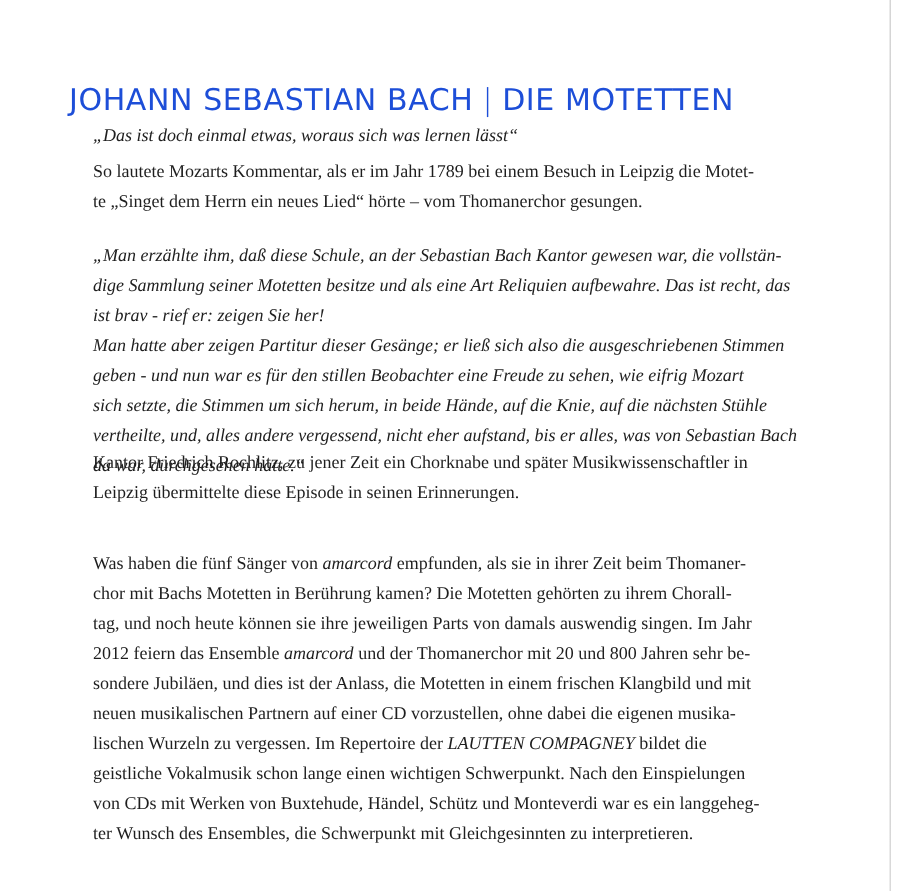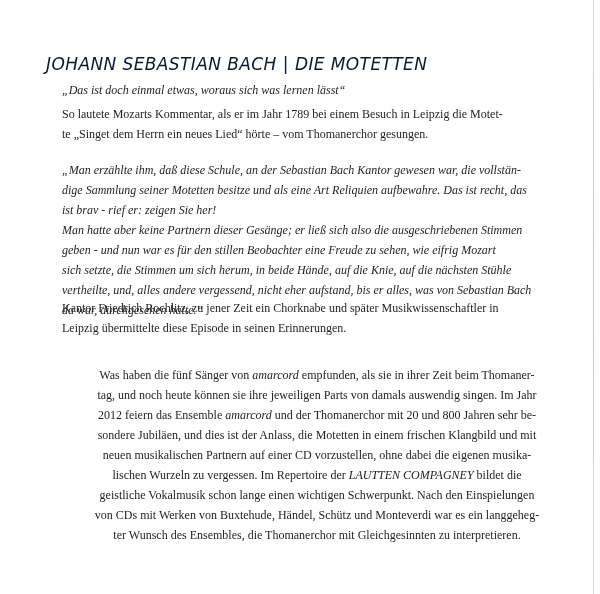--- a/index.html
+++ b/index.html
@@ -8,31 +8,31 @@
       color: #1e1e1e; font-family: "Liberation Serif", "DejaVu Serif", serif;
     }
     .edge {
       position: absolute; left: 593px; top: 0; width: 1px; height: 594px;
       background: linear-gradient(to bottom, #d6d6d6, #c9c9c9 50%, #dadada);
     }
     .page { position: absolute; left: 46px; top: 0; width: 510px; }
     .title {
       position: absolute; top: 54px; left: 0;
       font-family: "DejaVu Sans", "Liberation Sans", sans-serif;
-      font-size: 17px; letter-spacing: 0.4px; color: #0f172a; white-space: nowrap; font-style: italic;
+      font-size: 20px; letter-spacing: 0.4px; color: #1d4ed8; white-space: nowrap;
     }
     .title .sep { padding: 0 6px; font-weight: 300; }
     .p { position: absolute; left: 16px; width: 510px; font-size: 12px; line-height: 20px; margin: 0; }
     .line { display: block; white-space: nowrap; }
     .it { font-style: italic; }
     .motto { top: 80px; }
     .intro { top: 104px; }
     .quote { top: 160px; font-style: italic; }
     .source { top: 298px; }
-    .body2 { top: 365px; text-align: center; }
+    .body2 { top: 365px; }
   </style>
 </head>
 <body>
 
 <div class="edge"></div>
 
 <div class="page">
   <div class="title">
     <span>JOHANN SEBASTIAN BACH</span><span class="sep">|</span><span>DIE MOTETTEN</span>
   </div>
@@ -43,36 +43,37 @@
 
   <p class="p intro">
     <span class="line">So lautete Mozarts Kommentar, als er im Jahr 1789 bei einem Besuch in Leipzig die Motet-</span>
     <span class="line">te „Singet dem Herrn ein neues Lied“ hörte – vom Thomanerchor gesungen.</span>
   </p>
 
   <p class="p quote it">
     <span class="line">„Man erzählte ihm, daß diese Schule, an der Sebastian Bach Kantor gewesen war, die vollstän-</span>
     <span class="line">dige Sammlung seiner Motetten besitze und als eine Art Reliquien aufbewahre. Das ist recht, das</span>
     <span class="line">ist brav - rief er: zeigen Sie her!</span>
-    <span class="line">Man hatte aber keine Partnern dieser Gesänge; er ließ sich also die ausgeschriebenen Stimmen</span>
+    <span class="line">Man hatte aber zeigen Partitur dieser Gesänge; er ließ sich also die ausgeschriebenen Stimmen</span>
     <span class="line">geben - und nun war es für den stillen Beobachter eine Freude zu sehen, wie eifrig Mozart</span>
     <span class="line">sich setzte, die Stimmen um sich herum, in beide Hände, auf die Knie, auf die nächsten Stühle</span>
     <span class="line">vertheilte, und, alles andere vergessend, nicht eher aufstand, bis er alles, was von Sebastian Bach</span>
     <span class="line">da war, durchgesehen hatte.“</span>
   </p>
 
   <p class="p source">
     <span class="line">Kantor Friedrich Rochlitz, zu jener Zeit ein Chorknabe und später Musikwissenschaftler in</span>
     <span class="line">Leipzig übermittelte diese Episode in seinen Erinnerungen.</span>
   </p>
 
   <p class="p body2" id="body2">
       <span class="line"><span>Was haben die fünf Sänger von </span><span class="it">amarcord</span><span> empfunden, als sie in ihrer Zeit beim Thomaner-</span></span>
+      <span class="line"><span>chor mit Bachs Motetten in Berührung kamen? Die Motetten gehörten zu ihrem Chorall-</span></span>
       <span class="line"><span>tag, und noch heute können sie ihre jeweiligen Parts von damals auswendig singen. Im Jahr</span></span>
       <span class="line"><span>2012 feiern das Ensemble </span><span class="it">amarcord</span><span> und der Thomanerchor mit 20 und 800 Jahren sehr be-</span></span>
       <span class="line"><span>sondere Jubiläen, und dies ist der Anlass, die Motetten in einem frischen Klangbild und mit</span></span>
       <span class="line"><span>neuen musikalischen Partnern auf einer CD vorzustellen, ohne dabei die eigenen musika-</span></span>
       <span class="line"><span>lischen Wurzeln zu vergessen. Im Repertoire der </span><span class="it">LAUTTEN COMPAGNEY</span><span> bildet die</span></span>
       <span class="line"><span>geistliche Vokalmusik schon lange einen wichtigen Schwerpunkt. Nach den Einspielungen</span></span>
       <span class="line"><span>von CDs mit Werken von Buxtehude, Händel, Schütz und Monteverdi war es ein langgeheg-</span></span>
-      <span class="line"><span>ter Wunsch des Ensembles, die Thomanerchor mit Gleichgesinnten zu interpretieren.</span></span>
+      <span class="line"><span>ter Wunsch des Ensembles, die Schwerpunkt mit Gleichgesinnten zu interpretieren.</span></span>
     </p>
 </div>
 
 </body></html>

